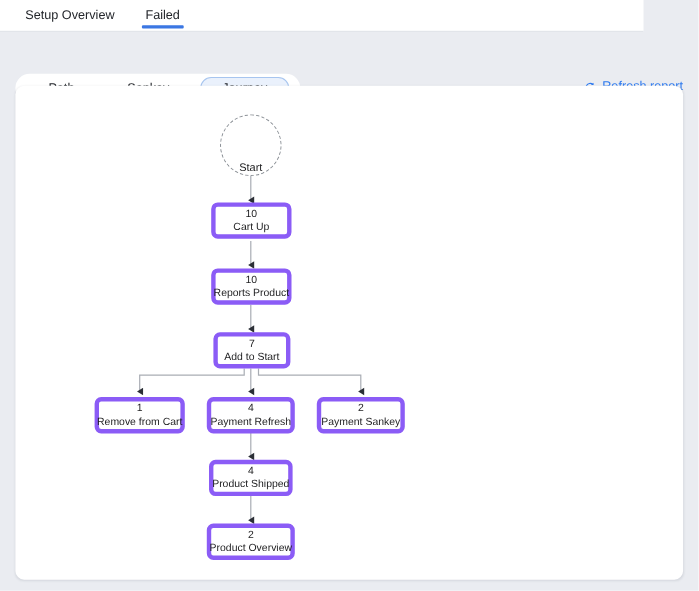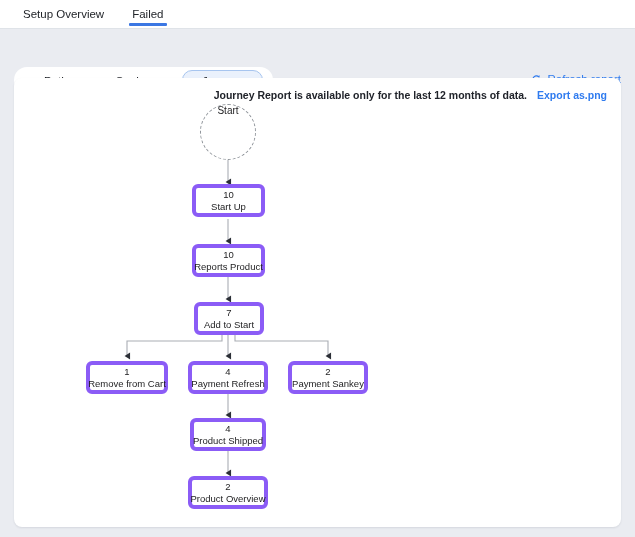--- a/index.html
+++ b/index.html
@@ -13,21 +13,21 @@
     font-family: "Liberation Sans", sans-serif;
     color: #1d1d1f;
     overflow: hidden;
     position: relative;
   }
 
   
   .topbar {
     position: absolute;
     left: 0; top: 0;
-    width: 635px;
+    width: 585px;
     height: 29px;
     background: #ffffff;
     border-bottom: 1px solid #dfe3e8;
     box-sizing: border-box;
     padding-left: 15px;
   }
   .topnav {
     position: absolute;
     left: 20px; top: 0;
     height: 29px;
@@ -168,21 +168,21 @@
     color: #1d1d1f;
   }
   .node .label {
     font-size: 9.5px;
     color: #1d1d1f;
     white-space: nowrap;
   }
   .node.start {
     border-radius: 50%;
     border: 1px dashed #8d9298;
-    justify-content: flex-start;
+    justify-content: flex-end;
   }
   .node.start .label { font-size: 10px; }
 </style>
 </head>
 <body>
 
 <div class="topbar">
   <div class="topnav">
     <div class="topnav-item">
       <span>Setup Overview</span>
@@ -212,24 +212,20 @@
         <path d="M10 6a4 4 0 1 1-1.3-2.95" fill="none" stroke="#2f7bef" stroke-width="1.2" stroke-linecap="round"></path>
         <path d="M9.6 1.3 L9.0 3.6 L6.7 3.1 Z" fill="#2f7bef"></path>
       </svg>
     </span>
     <span>Refresh report</span>
   </div>
 </div>
 
 <div class="card">
 
-  <div class="card-header">
-    <span class="card-note">Journey Report is available only for the last 12 months of data.</span>
-    <span class="card-export">Export as.png</span>
-  </div>
 
   <div class="diagram">
 
     <svg class="edges" viewBox="0 0 607 449">
       <defs>
         <marker id="ah" markerWidth="8" markerHeight="8" refX="3.4" refY="4" orient="auto">
           <path d="M0.3,1.2 L6.5,1.2 L3.4,6.2 Z" fill="#2b2f36"></path>
         </marker>
       </defs>
       <g stroke="#a9adb4" stroke-width="1.1" fill="none">
@@ -249,21 +245,21 @@
         <path d="M214,373 L214,395" marker-end="url(#ah)"></path>
       </g>
     </svg>
 
     <div class="node start" style="left:186px; top:26px; width:56px; height:56px;">
       <span class="label">Start</span>
     </div>
 
     <div class="node" style="left:178px; top:106px; width:73px; height:33px;">
       <span class="count">10</span>
-      <span class="label">Start Up</span>
+      <span class="label">Cart Up</span>
     </div>
 
     <div class="node" style="left:178px; top:166px; width:73px; height:33px;">
       <span class="count">10</span>
       <span class="label">Reports Product</span>
     </div>
 
     <div class="node" style="left:180px; top:224px; width:70px; height:33px;">
       <span class="count">7</span>
       <span class="label">Add to Start</span>

